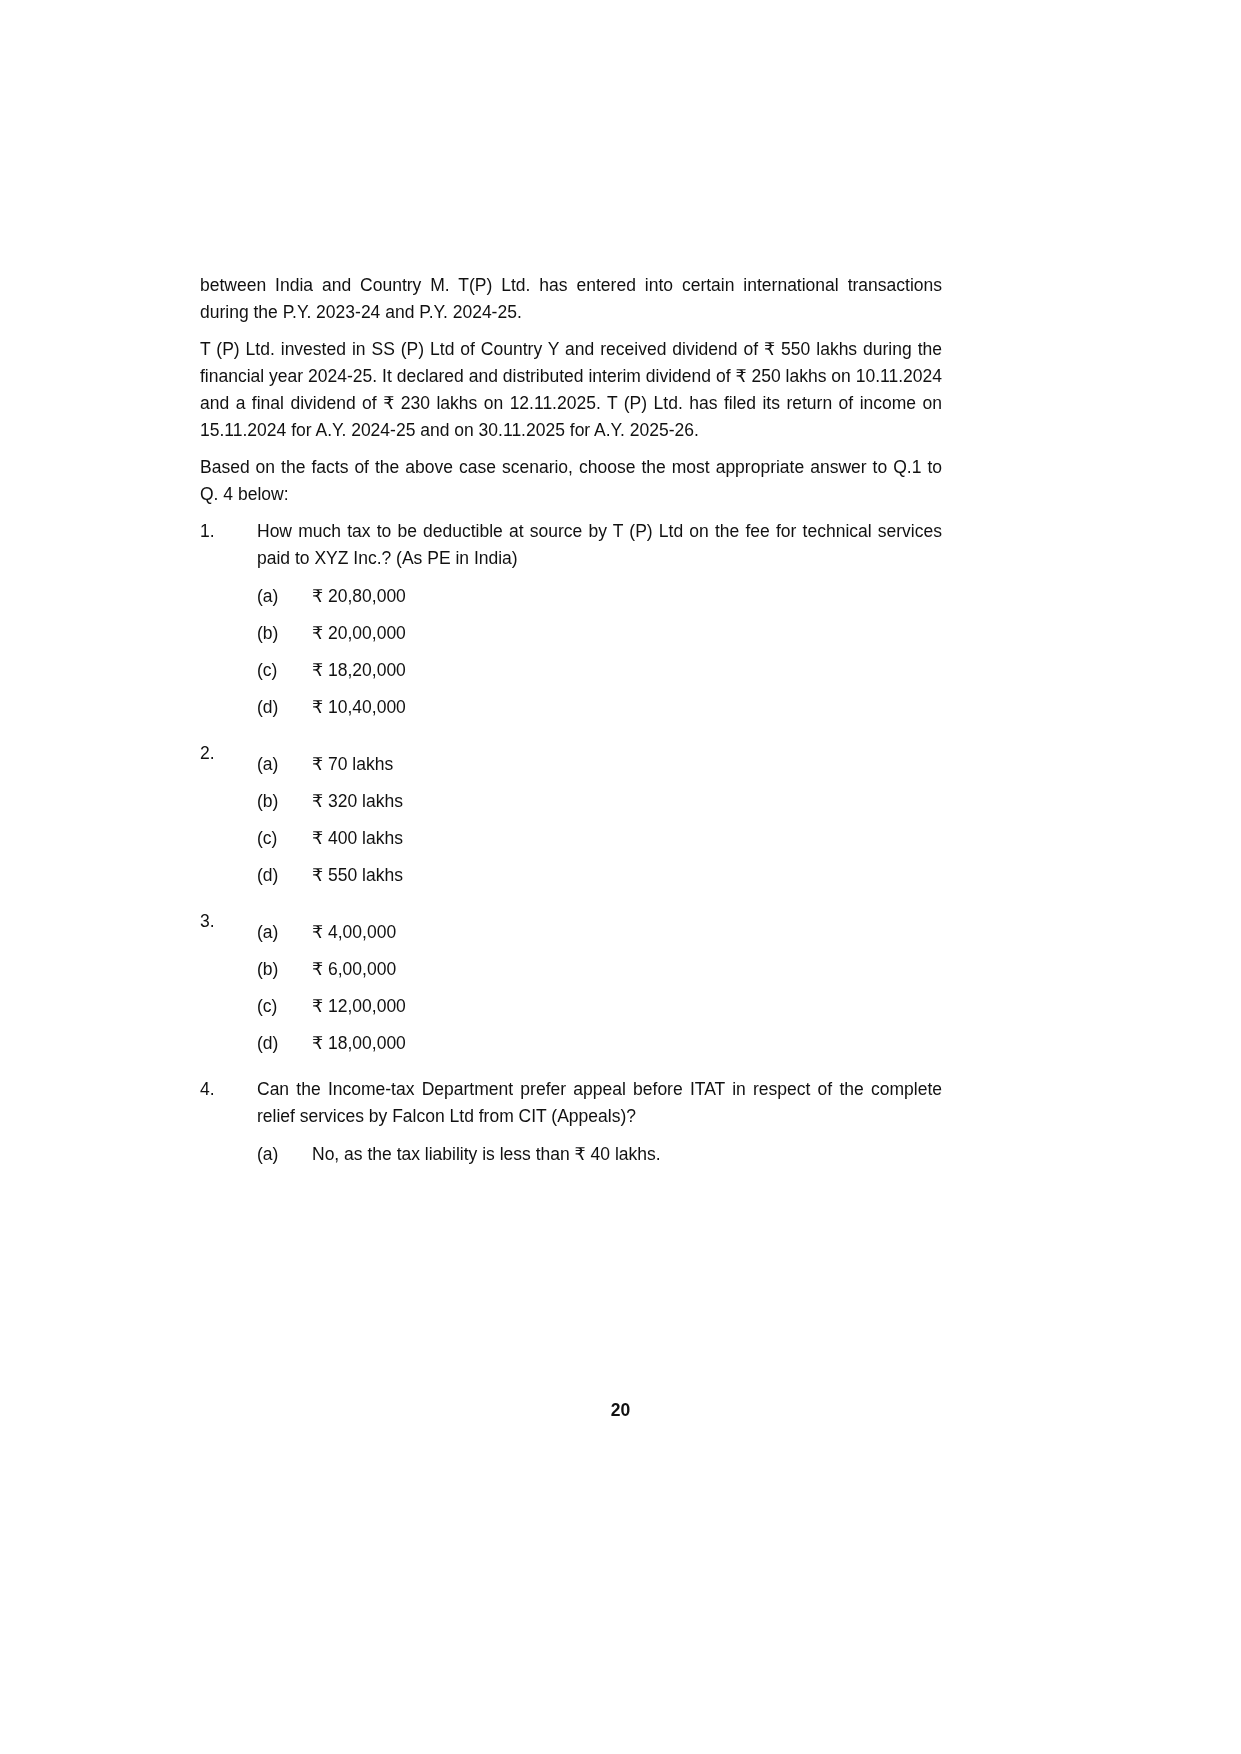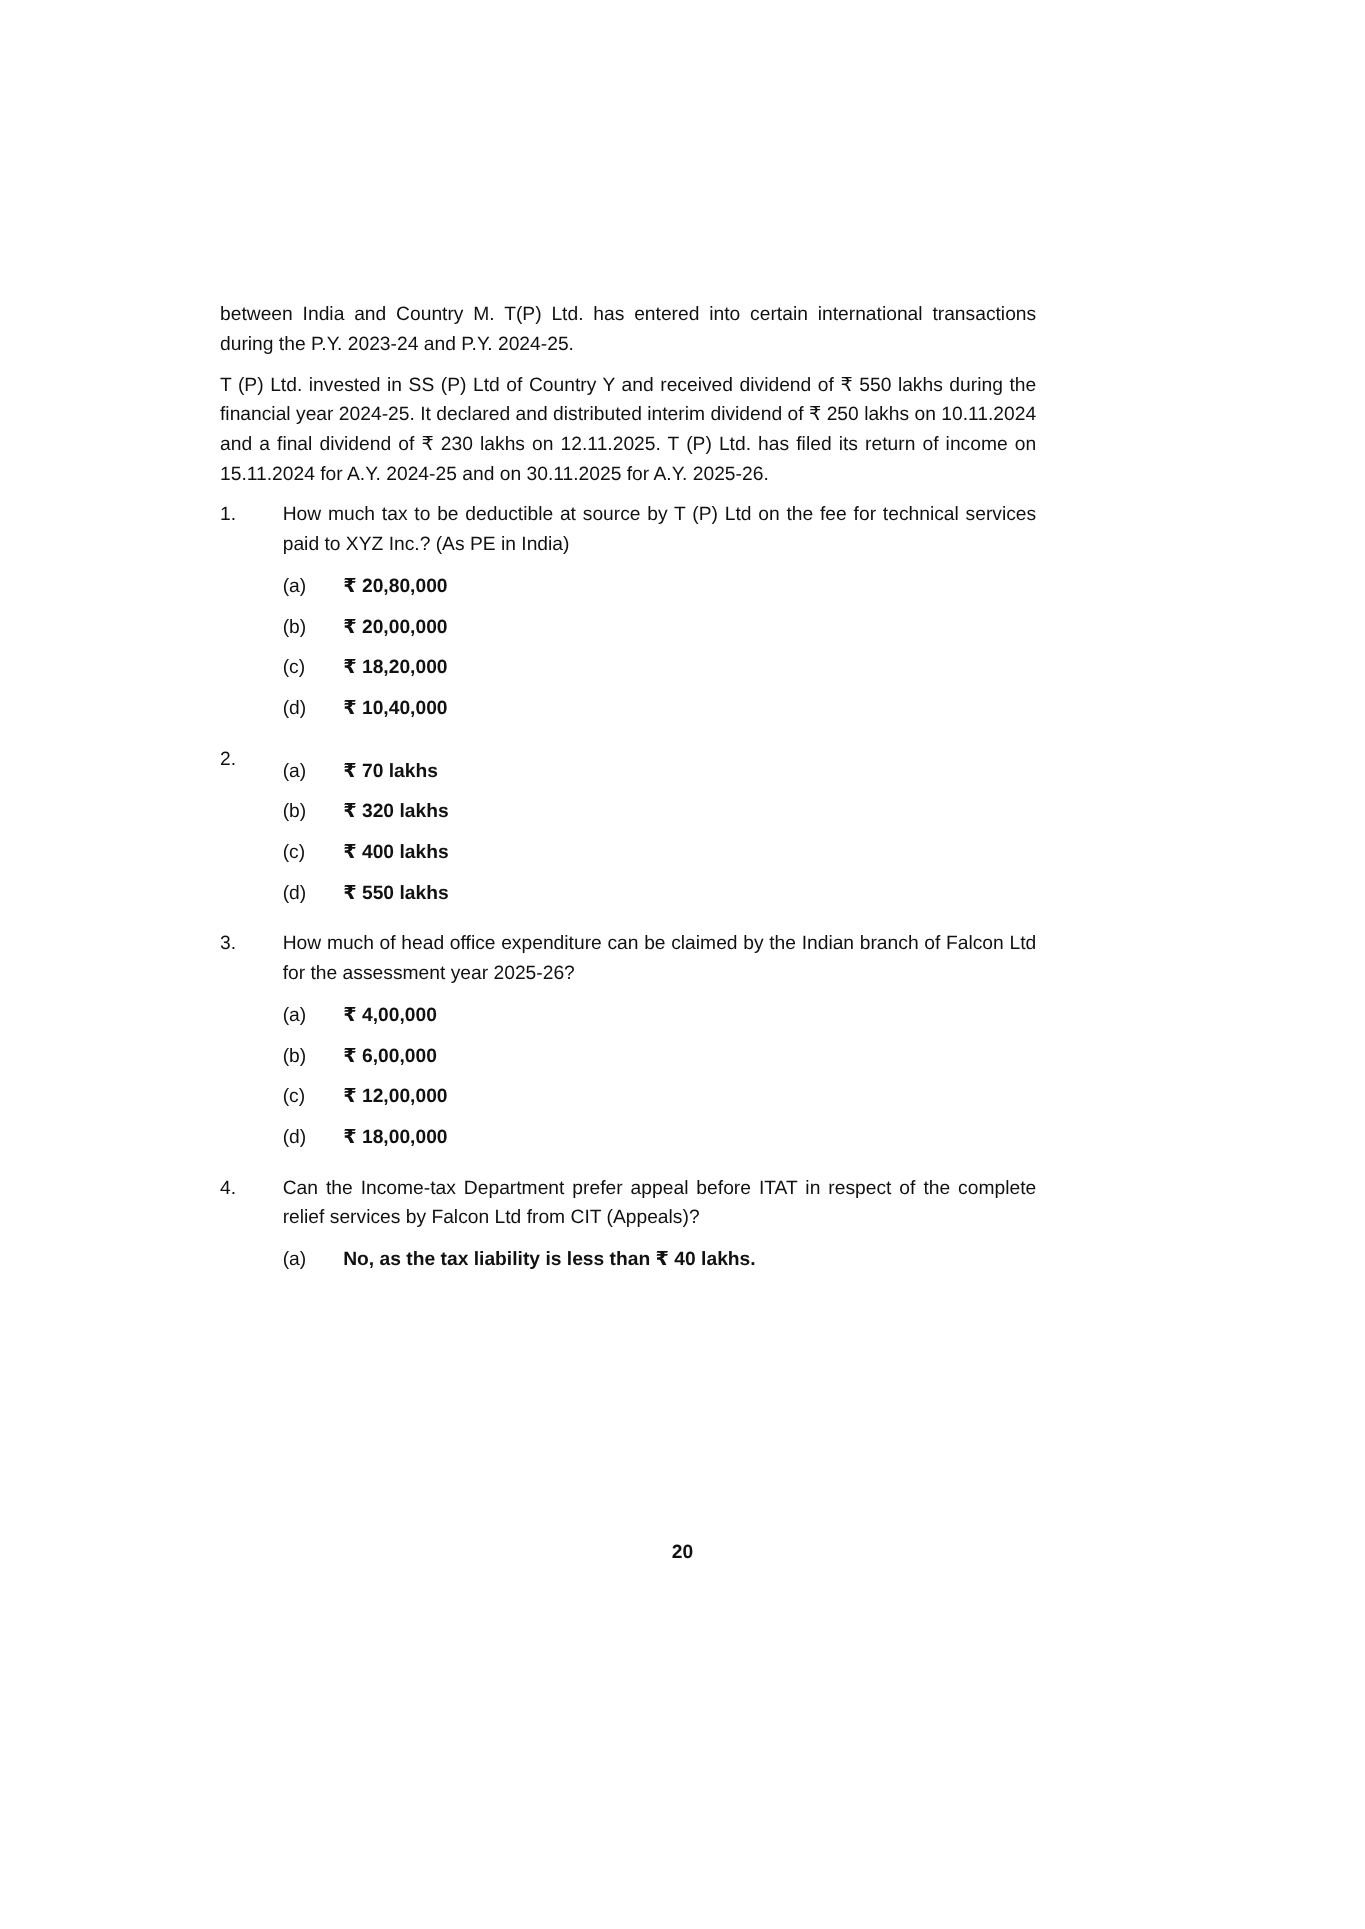--- a/index.html
+++ b/index.html
@@ -54,41 +54,41 @@
   }
   .option {
     display: flex;
     margin-bottom: 10px;
   }
   .opt-label {
     flex: 0 0 55px;
   }
   .opt-text {
     flex: 1 1 auto;
-    font-weight: bold;
   }
   .page-number {
     position: absolute;
     top: 1400px;
     left: 0;
     width: 1241px;
     text-align: center;
     font-size: 17.5px;
     font-weight: bold;
     color: #111111;
   }
 </style>
 </head>
 <body>
 
 <div class="page">
   <div class="content">
 
     <p class="para">between India and Country M. T(P) Ltd. has entered into certain international transactions during the P.Y. 2023-24 and P.Y. 2024-25.</p>
     <p class="para">T (P) Ltd. invested in SS (P) Ltd of Country Y and received dividend of ₹ 550 lakhs during the financial year 2024-25. It declared and distributed interim dividend of ₹ 250 lakhs on 10.11.2024 and a final dividend of ₹ 230 lakhs on 12.11.2025. T (P) Ltd. has filed its return of income on 15.11.2024 for A.Y. 2024-25 and on 30.11.2025 for A.Y. 2025-26.</p>
+    <p class="para">Based on the facts of the above case scenario, choose the most appropriate answer to Q.1 to Q. 4 below:</p>
 
     <div class="question">
       <div class="q-num">1.</div>
       <div class="q-body">
         <p class="q-text">How much tax to be deductible at source by T (P) Ltd on the fee for technical services paid to XYZ Inc.? (As PE in India)</p>
         <div class="options">
           <div class="option">
             <span class="opt-label">(a)</span>
             <span class="opt-text">₹ 20,80,000</span>
           </div>
@@ -128,21 +128,20 @@
             <span class="opt-label">(d)</span>
             <span class="opt-text">₹ 550 lakhs</span>
           </div>
         </div>
       </div>
     </div>
 
     <div class="question">
       <div class="q-num">3.</div>
       <div class="q-body">
-        <p class="q-text">How much of head office expenditure can be claimed by the Indian branch of Falcon Ltd for the assessment year 2025-26?</p>
         <div class="options">
           <div class="option">
             <span class="opt-label">(a)</span>
             <span class="opt-text">₹ 4,00,000</span>
           </div>
           <div class="option">
             <span class="opt-label">(b)</span>
             <span class="opt-text">₹ 6,00,000</span>
           </div>
           <div class="option">

